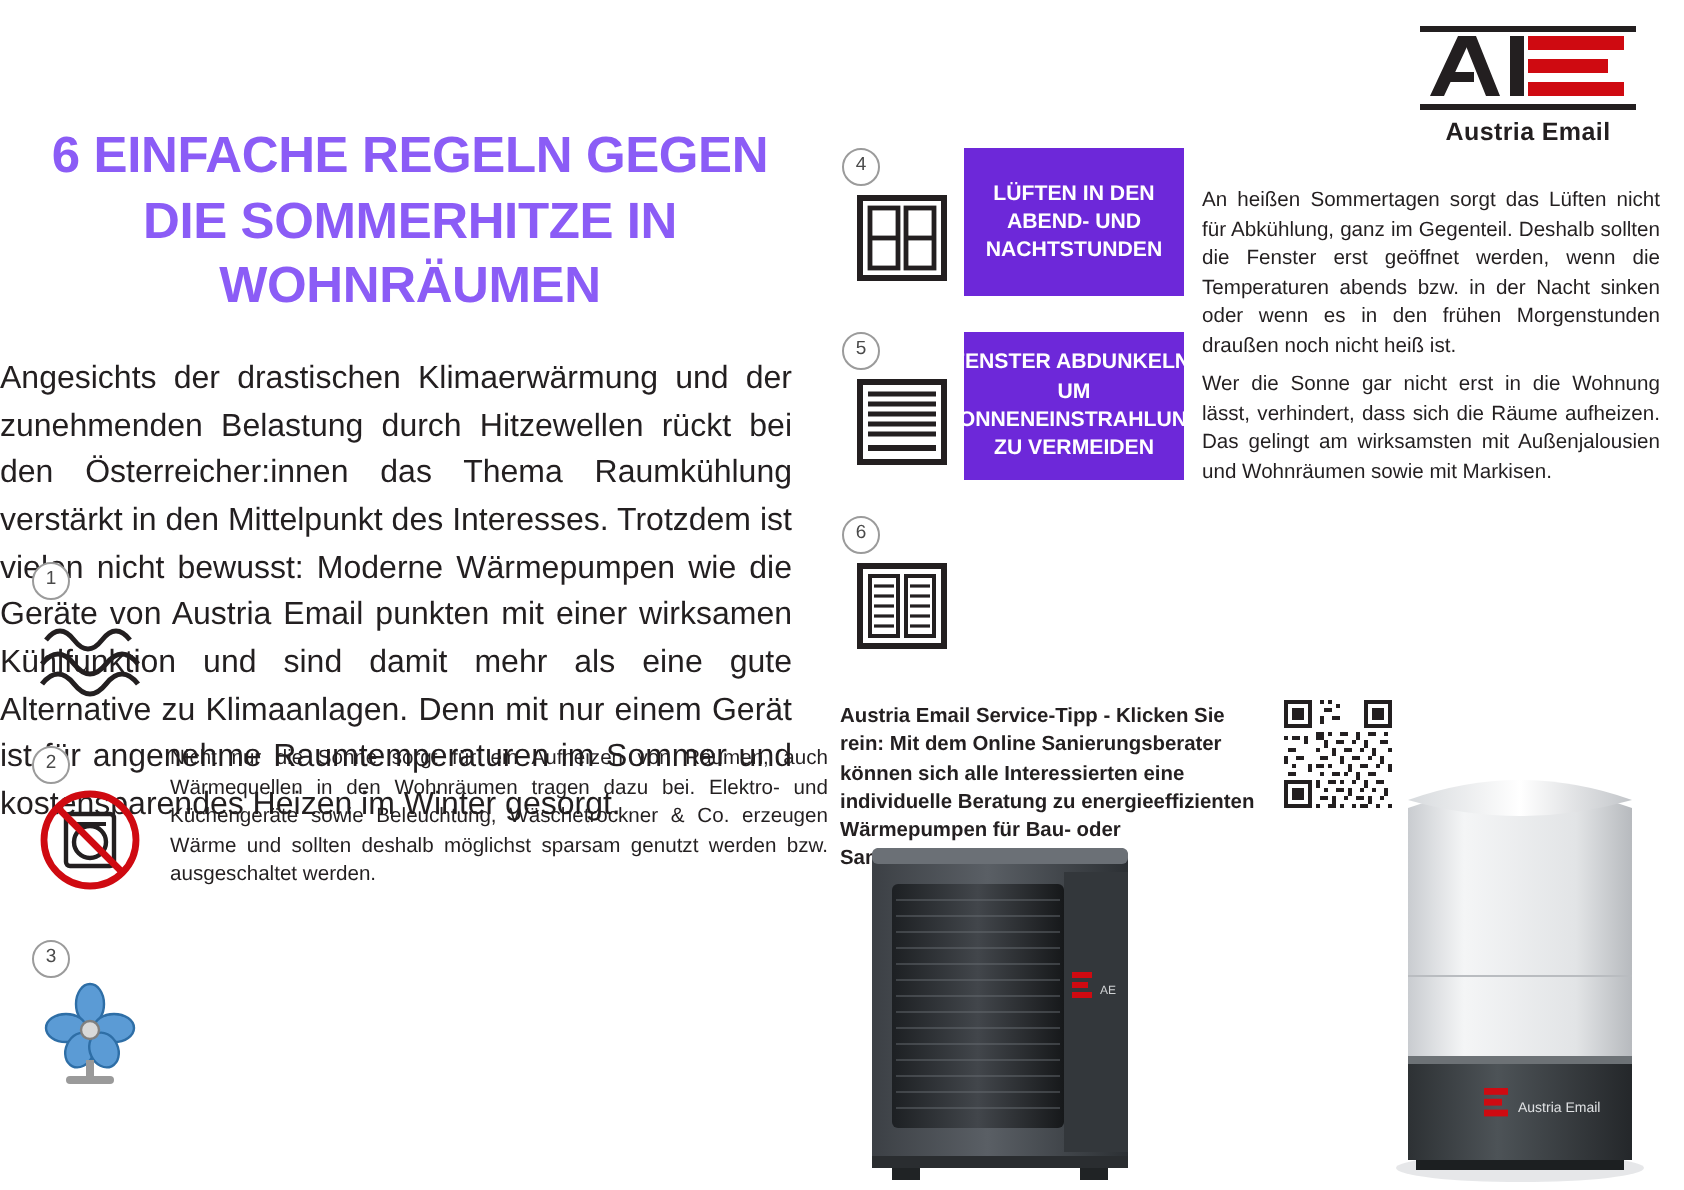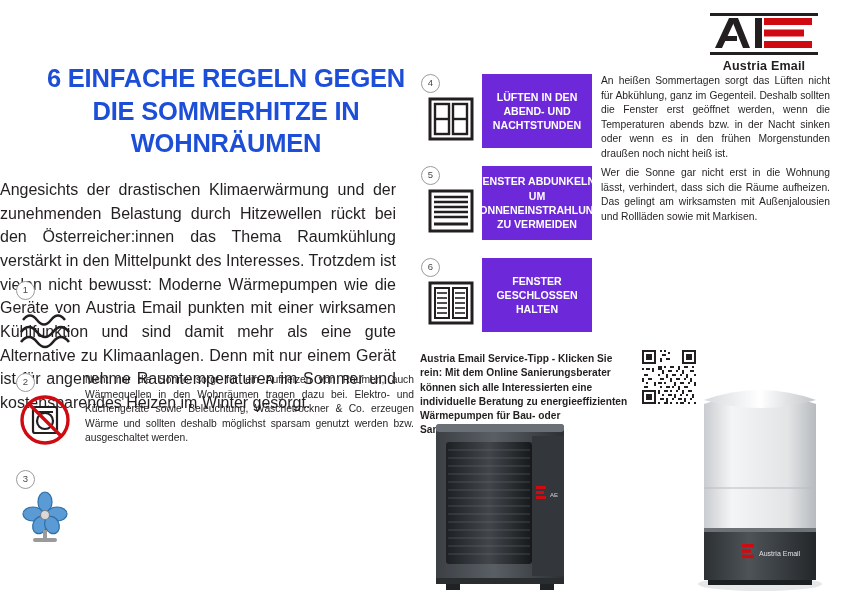--- a/index.html
+++ b/index.html
@@ -41,24 +41,24 @@
     font-weight: bold;
     letter-spacing: 0.2px;
     color: #231f20;
     margin-top: 3px;
     text-align: center;
   }
 
   
   .headline {
     position: absolute;
-    left: 26px;
+    left: 5px;
     top: 62px;
     width: 400px;
-    color: #1d4ed8;
+    color: #8b5cf6;
     font-size: 25.5px;
     font-weight: bold;
     line-height: 1.28;
     text-align: center;
     letter-spacing: -0.2px;
   }
 
   
   .intro {
     position: absolute;
@@ -155,20 +155,21 @@
     min-height: 74px;
   }
   .rule-right .body-text {
     flex: 1;
     padding-left: 9px;
     font-size: 10.3px;
     line-height: 1.42;
     text-align: justify;
     color: #231f20;
     width: 236px;
+    margin-top: 20px;
   }
 
   
   .service-tip {
     position: absolute;
     left: 420px;
     top: 352px;
     width: 212px;
     font-size: 10.2px;
     line-height: 1.4;
@@ -297,21 +298,21 @@
             <line x1="7" y1="14" x2="41" y2="14"></line>
             <line x1="7" y1="19" x2="41" y2="19"></line>
             <line x1="7" y1="24" x2="41" y2="24"></line>
             <line x1="7" y1="29" x2="41" y2="29"></line>
           </g>
           <line x1="7" y1="36" x2="41" y2="36" stroke="#231f20" stroke-width="3"></line>
         </svg>
       </div>
     </div>
     <div class="red-label">FENSTER ABDUNKELN, UM SONNENEINSTRAHLUNG ZU VERMEIDEN</div>
-    <div class="body-text">Wer die Sonne gar nicht erst in die Wohnung lässt, verhindert, dass sich die Räume aufheizen. Das gelingt am wirksamsten mit Außenjalousien und Rollläden sowie mit Markisen.</div>
+    <div class="body-text">Wer die Sonne gar nicht erst in die Wohnung lässt, verhindert, dass sich die Räume aufheizen. Das gelingt am wirksamsten mit Außenjalousien und Wohnräumen sowie mit Markisen.</div>
   </div>
 
   <div class="rule-right" style="left:420px; top:258px; width:410px;">
     <div class="icon-col">
       <div class="badge">6</div>
       <div class="icon-box" style="top:16px;">
         <svg width="48" height="46" viewBox="0 0 48 46">
           <rect x="3" y="3" width="42" height="40" fill="none" stroke="#231f20" stroke-width="3"></rect>
           <rect x="8" y="8" width="14" height="30" fill="none" stroke="#231f20" stroke-width="2"></rect>
           <rect x="26" y="8" width="14" height="30" fill="none" stroke="#231f20" stroke-width="2"></rect>
@@ -323,21 +324,20 @@
             <line x1="10" y1="33" x2="20" y2="33"></line>
             <line x1="28" y1="13" x2="38" y2="13"></line>
             <line x1="28" y1="18" x2="38" y2="18"></line>
             <line x1="28" y1="23" x2="38" y2="23"></line>
             <line x1="28" y1="28" x2="38" y2="28"></line>
             <line x1="28" y1="33" x2="38" y2="33"></line>
           </g>
         </svg>
       </div>
     </div>
-    <div class="red-label">FENSTER GESCHLOSSEN HALTEN</div>
   </div>
 
   <div class="service-tip">Austria Email Service-Tipp - Klicken Sie rein: Mit dem Online Sanierungsberater können sich alle Interessierten eine individuelle Beratung zu energieeffizienten Wärmepumpen für Bau- oder Sanierungsvorhaben sichern!</div>
 
   <div class="qr">
     <svg width="58" height="58" viewBox="0 0 29 29" shape-rendering="crispEdges">
       <rect width="29" height="29" fill="#ffffff"></rect>
       <g fill="#231f20">
         <rect x="1" y="1" width="7" height="7"></rect>
           <rect x="2" y="2" width="5" height="5" fill="#ffffff"></rect>

